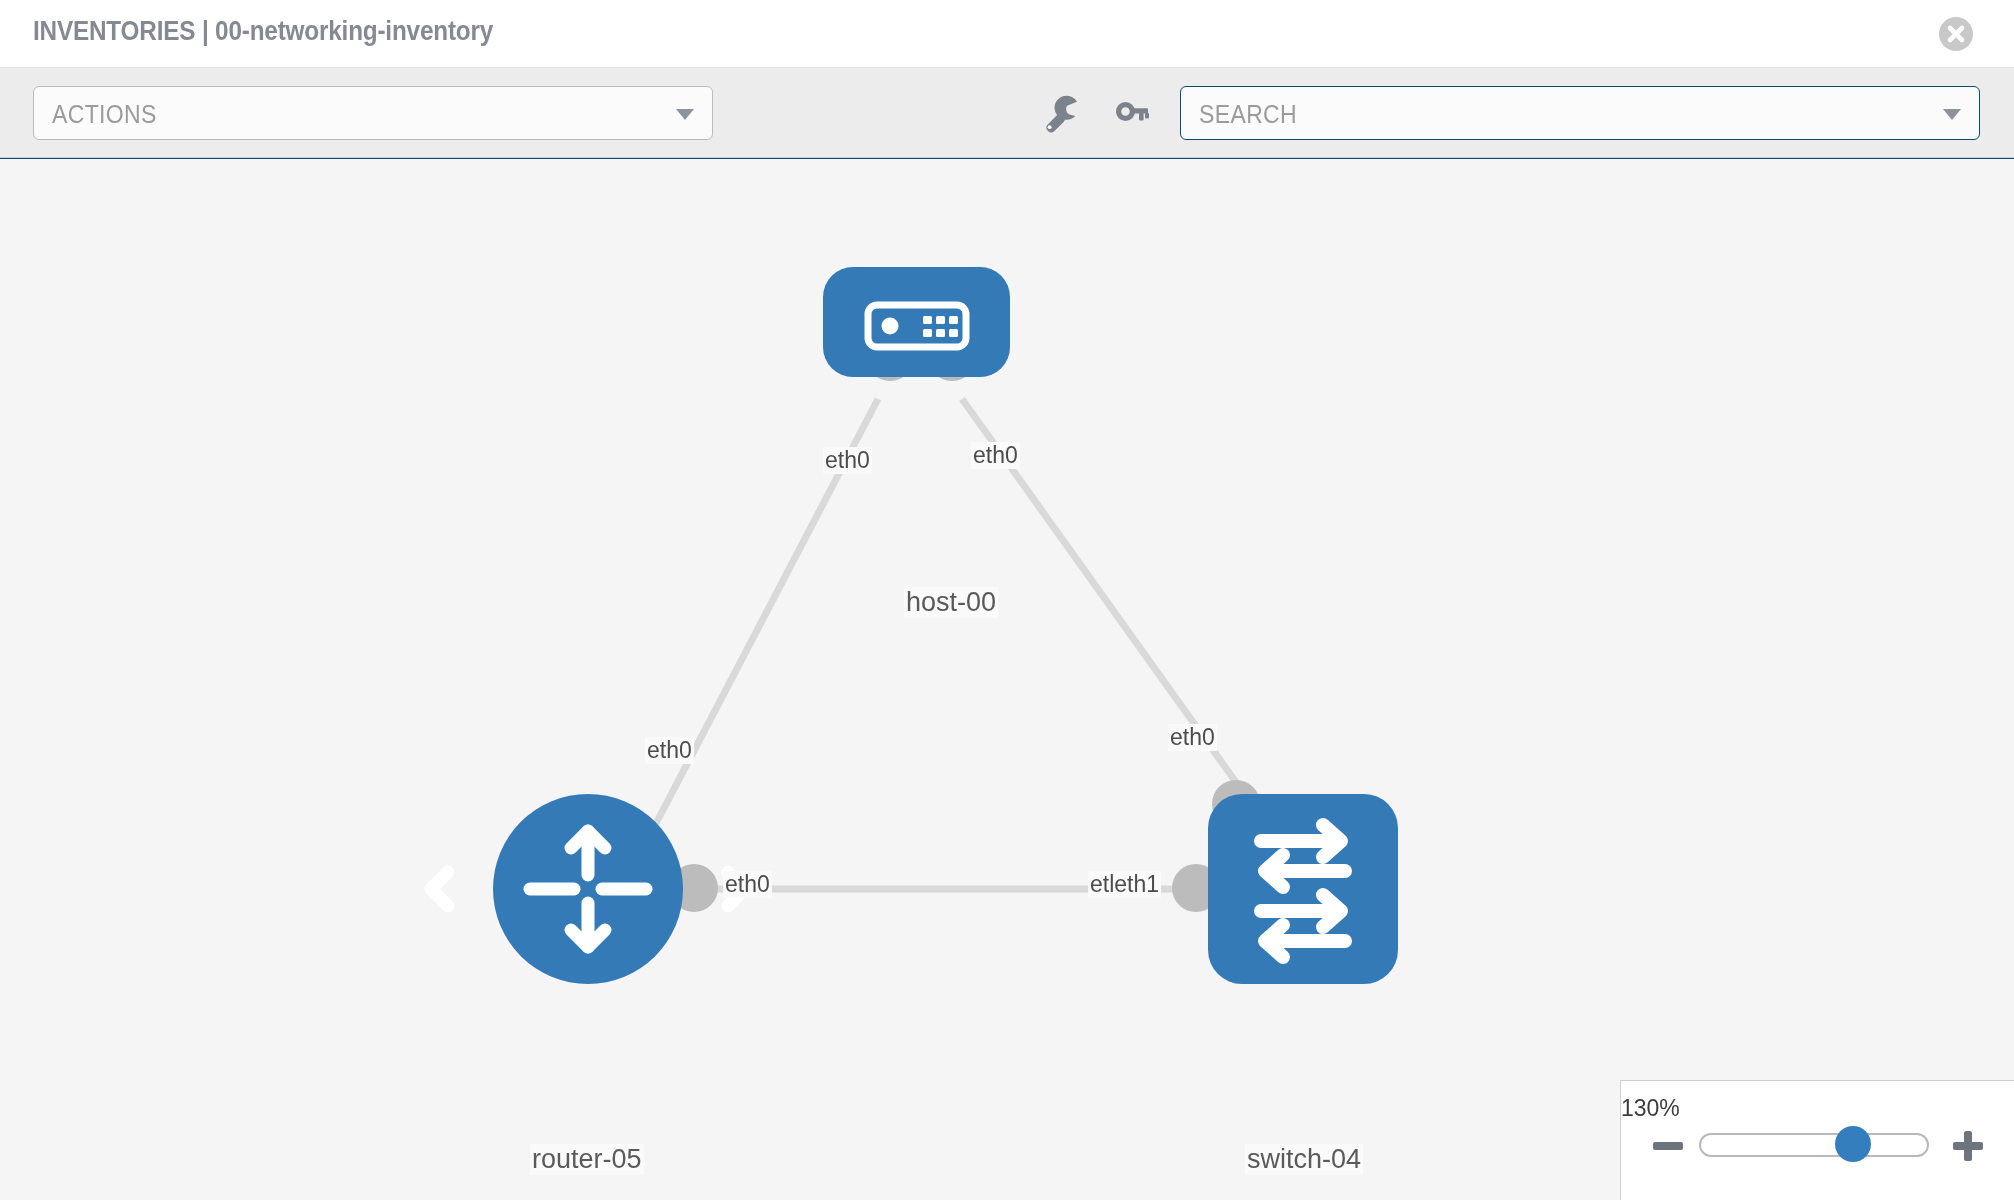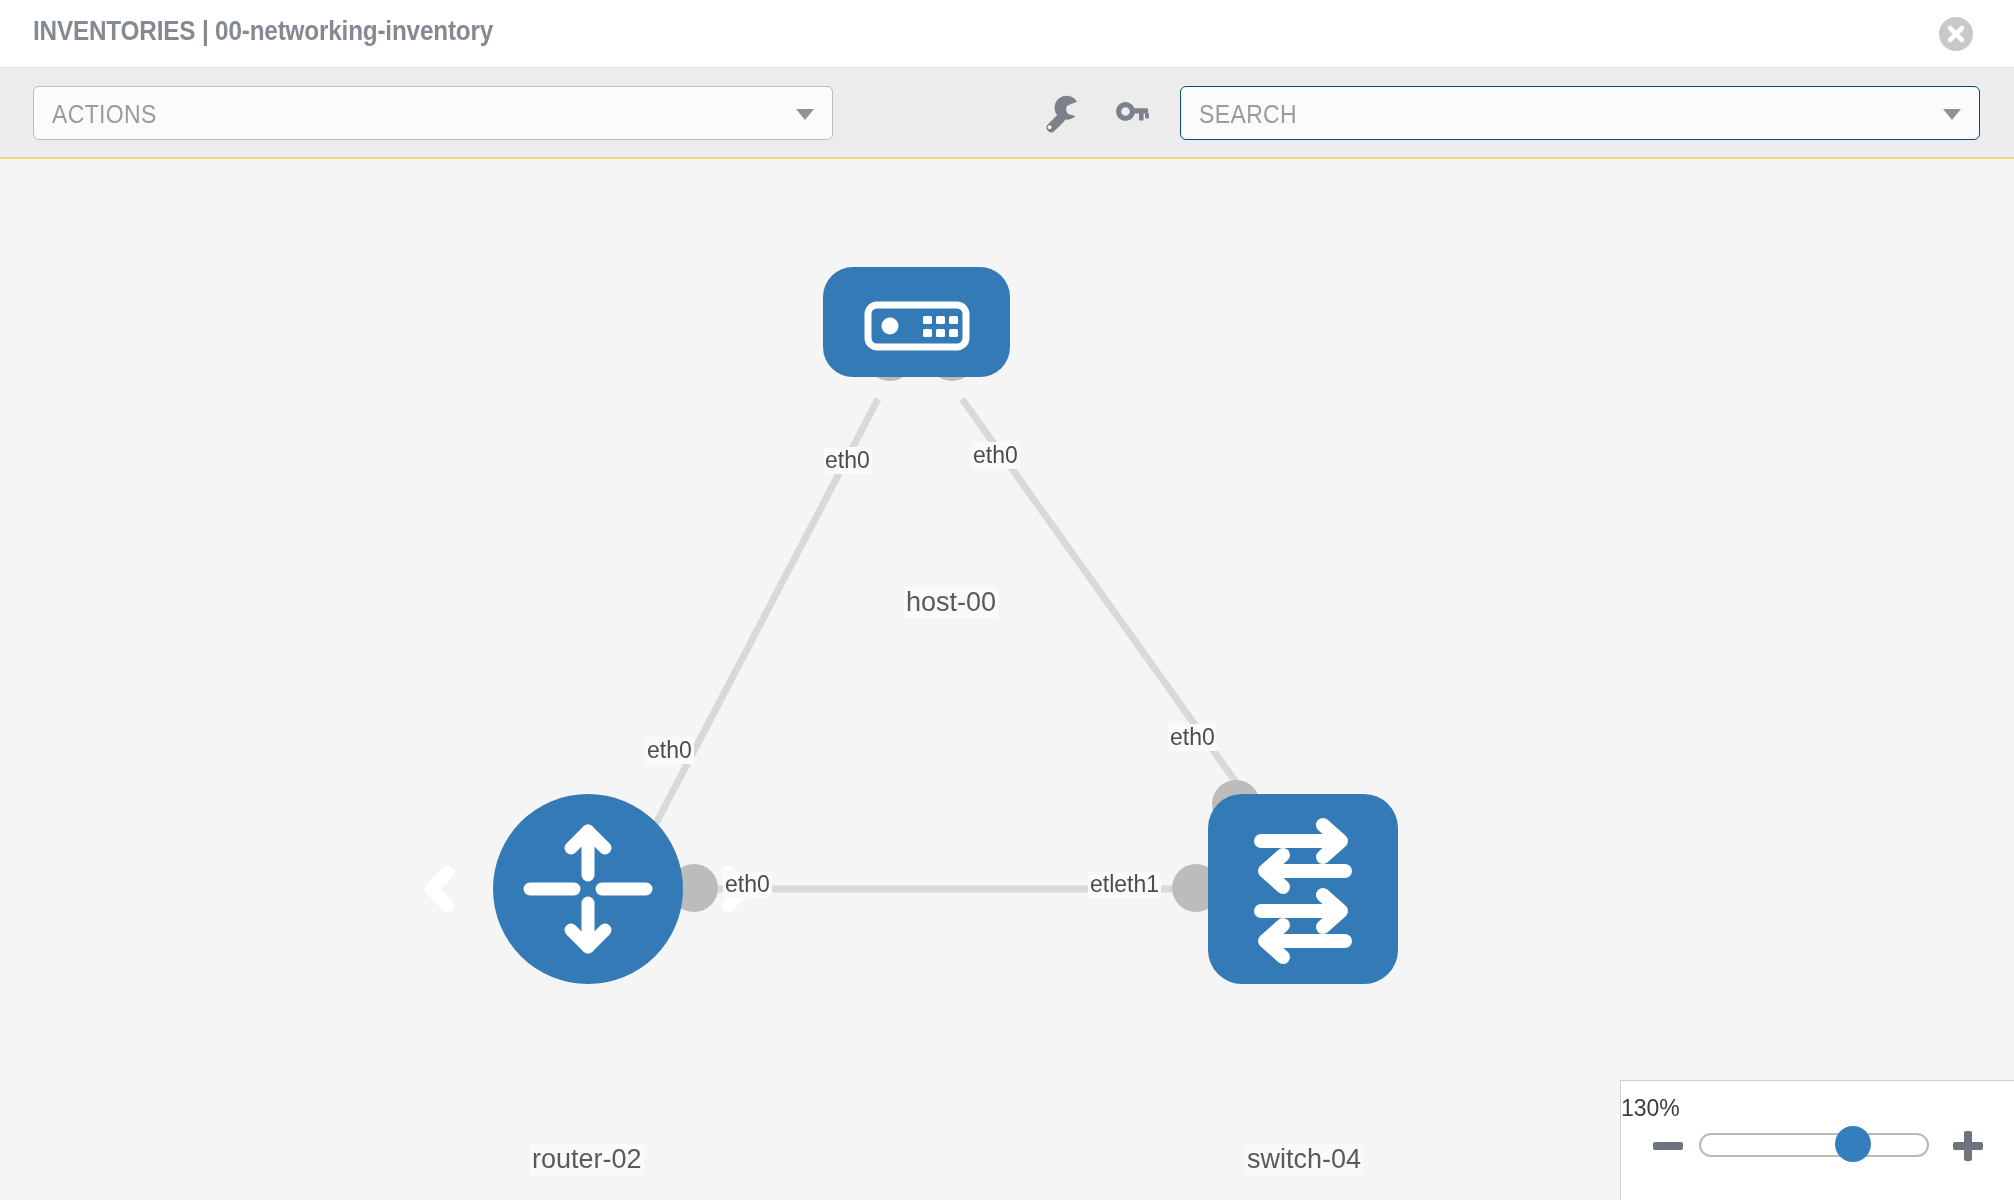--- a/index.html
+++ b/index.html
@@ -8,21 +8,21 @@
     width: 2014px; height: 1200px;
     overflow: hidden;
     background: #ffffff;
     font-family: "Liberation Sans", sans-serif;
   }
 
   #app {
     position: relative;
     width: 2014px;
     height: 1200px;
-    background: #fde047;
+    background: #0c4a6e;
   }
 
   
   .titlebar {
     position: absolute;
     left: 0; top: 0;
     width: 2014px; height: 68px;
     background: #ffffff;
     border-bottom: 1px solid #e2e2e2;
   }
@@ -50,21 +50,21 @@
     position: absolute;
     left: 0; top: 68px;
     width: 2014px; height: 90px;
     background: #ececec;
     border-bottom: 1px solid #cfcfcf;
   }
 
   .actions-select {
     position: absolute;
     left: 33px; top: 86px;
-    width: 800px; height: 54px;
+    width: 680px; height: 54px;
     background: #fbfbfb;
     border: 1px solid #bcbcbc;
     border-radius: 6px;
     cursor: pointer;
   }
   .actions-select .label {
     position: absolute;
     left: 18px; top: 13px;
     font-family: "Liberation Sans Narrow", "Liberation Sans", sans-serif;
     font-size: 25px;
@@ -311,21 +311,21 @@
     </svg>
 
     <span class="edge-label" style="left:823px;  top:288px;">eth0</span>
     <span class="edge-label" style="left:971px;  top:283px;">eth0</span>
     <span class="edge-label" style="left:645px;  top:578px;">eth0</span>
     <span class="edge-label" style="left:1168px; top:565px;">eth0</span>
     <span class="edge-label" style="left:723px;  top:712px;">eth0</span>
     <span class="edge-label" style="left:1088px; top:712px;">etleth1</span>
 
     <span class="node-label" style="left:871px; top:428px;margin-left:33px;">host-00</span>
-    <span class="node-label" style="left:530px; top:985px;">router-02</span>
+    <span class="node-label" style="left:530px; top:985px;">router-05</span>
     <span class="node-label" style="left:1245px;top:985px;">switch-04</span>
   </div>
 
   <div class="zoom-panel">
     <div class="zoom-value">130%</div>
     <div class="zoom-minus"></div>
     <div class="zoom-track"></div>
     <div class="zoom-plus"></div>
   </div>
   <div class="zoom-thumb"></div>

